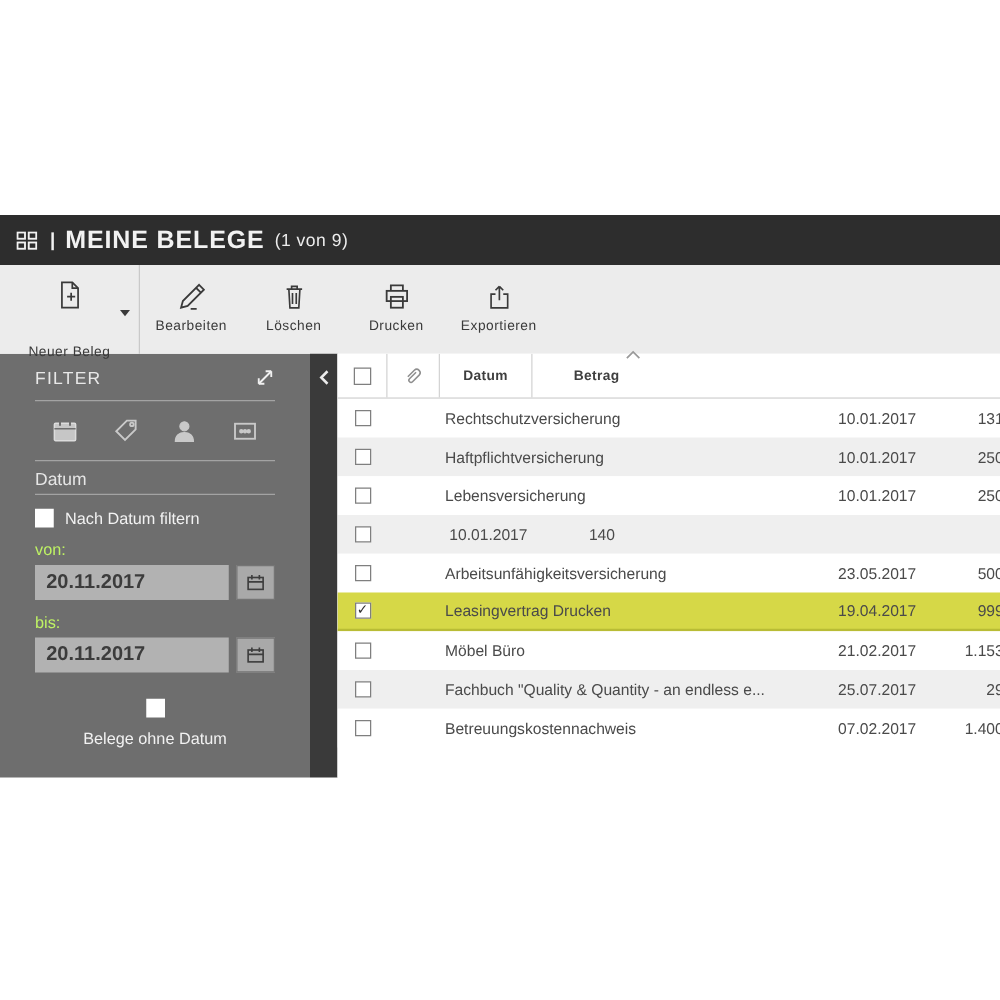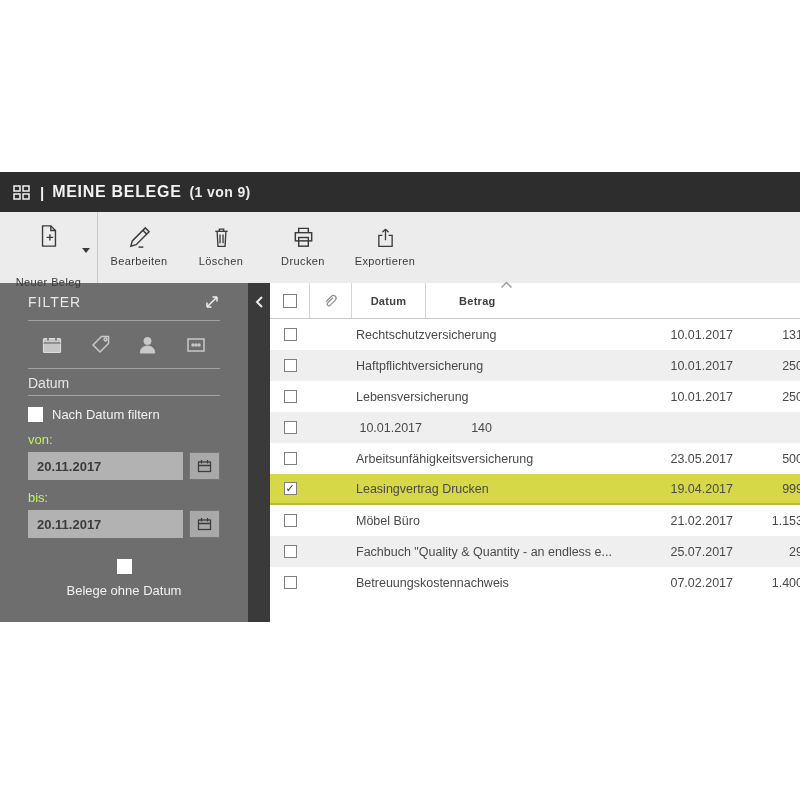--- a/index.html
+++ b/index.html
@@ -4,50 +4,50 @@
 <style>
   * { margin:0; padding:0; box-sizing:border-box; }
   html,body { width:800px; height:800px; background:#ffffff; overflow:hidden;
               font-family:"Liberation Sans", sans-serif; }
   .app { position:absolute; top:172px; left:0; width:800px; height:450px; background:#fff; }
 
   
   .titlebar { height:40px; background:#2d2d2d; display:flex; align-items:center; padding-left:13px; }
   .grid-icon { margin-right:10px; display:flex; }
   .t-sep   { color:#f2f2f2; font-size:15px; font-weight:700; margin-right:8px; }
-  .t-title { color:#f2f2f2; font-size:16px; font-weight:700; letter-spacing:.7px; }
-  .t-count { color:#ededed; font-size:14px; font-weight:700; margin-left:8px; letter-spacing:.4px; }
+  .t-title { color:#f2f2f2; font-size:20px; font-weight:700; letter-spacing:.7px; }
+  .t-count { color:#ededed; font-size:14px; font-weight:400; margin-left:8px; letter-spacing:.4px; }
 
   
   .toolbar { height:71px; background:#ececec; display:flex; position:relative; }
   .tb-btn { display:flex; flex-direction:column; align-items:center; padding-top:11px; cursor:pointer; }
   .tb-btn .ticon { height:29px; display:flex; align-items:center; justify-content:center; }
   .tb-btn .tlabel { font-size:11px; color:#3a3a3a; margin-top:3px; letter-spacing:.4px; white-space:nowrap; }
-  .tb-new { width:98px; border-right:1px solid #c9c9c9; position:relative;gap:24px; }
+  .tb-new { width:112px; border-right:1px solid #c9c9c9; position:relative;gap:24px; }
   .tb-caret { position:absolute; right:7px; top:36px; width:0; height:0;
               border-left:4px solid transparent; border-right:4px solid transparent;
               border-top:5px solid #3a3a3a; }
   .tb-other { width:82px; }
 
   
   .content { display:flex; height:339px; }
 
   
   .sidebar { width:248px; background:#6e6e6e; padding:0 28px; color:#ececec; flex:none; }
   .sb-head { height:37px; display:flex; align-items:center; justify-content:space-between; }
   .sb-title { font-size:14px; letter-spacing:1px; color:#e8e8e8; }
   .sb-divider { height:1px; background:#a3a3a3; }
   .sb-tabs { height:47px; display:flex; align-items:center; justify-content:space-between; padding:0 12px; }
   .sb-tab { cursor:pointer; display:flex; }
   .sb-section { height:25px; display:flex; align-items:center; font-size:14px; color:#e6e6e6; margin-top:1px; }
   .sb-check { display:flex; align-items:center; gap:9px; margin-top:11px; font-size:13px; font-weight:400; color:#f2f2f2; cursor:pointer; }
   .cb-white { width:15px; height:15px; background:#ffffff; flex:none; }
   .sb-field-label { font-size:13px; color:#bef264; margin:10px 0 5px; }
   .sb-input-row { display:flex; gap:6px; height:28px; }
-  .sb-input { flex:1; background:#b2b2b2; color:#3c3c3c; font-size:13px; font-weight:700;
+  .sb-input { flex:1; background:#b2b2b2; color:#3c3c3c; font-size:16px; font-weight:700;
               display:flex; align-items:center; padding-left:9px; }
   .sb-cal-btn { width:31px; background:#a9a9a9; border:1px solid #757575; display:flex;
                 align-items:center; justify-content:center; cursor:pointer; }
 
   
   .strip { width:22px; background:#3a3a3a; position:relative; flex:none; cursor:pointer; }
   .strip-chevron { position:absolute; top:12px; left:6px; }
 
   
   .table-area { flex:1; background:#ffffff; overflow:hidden; position:relative; }

